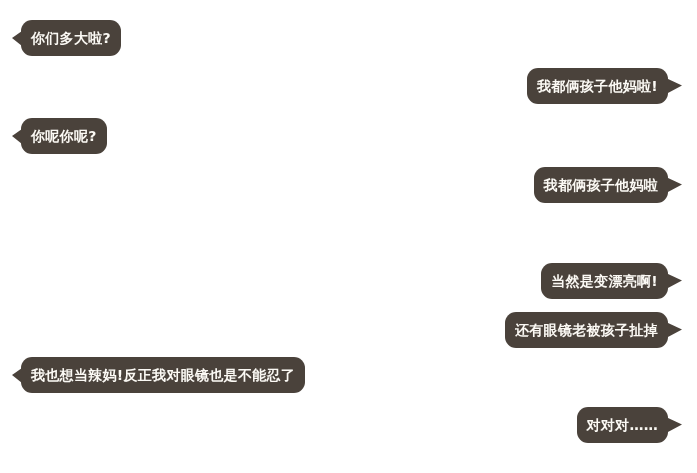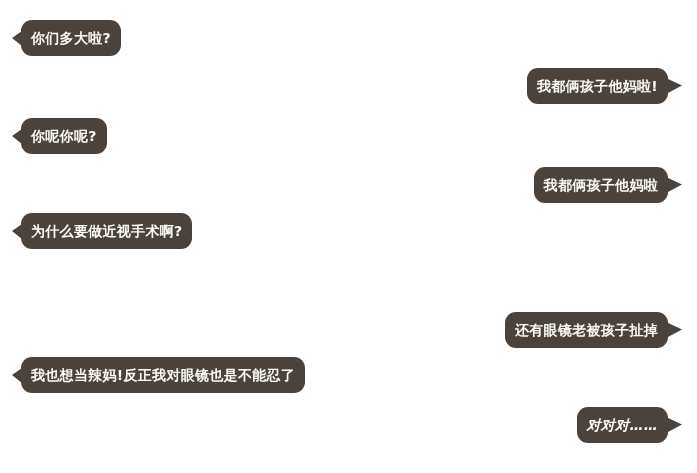--- a/index.html
+++ b/index.html
@@ -50,17 +50,17 @@
   }
 </style>
 </head>
 <body style="background: rgb(255, 255, 255);">
 
 <div class="chat-canvas" id="chat-canvas">
     <div class="bubble left" style="top: 20px;"><span>你们多大啦?</span></div>
     <div class="bubble right" style="top: 68px;"><span>我都俩孩子他妈啦!</span></div>
     <div class="bubble left" style="top: 118px;"><span>你呢你呢?</span></div>
     <div class="bubble right" style="top: 167px;"><span>我都俩孩子他妈啦</span></div>
-    <div class="bubble left" style="top: 213px;"><span>为什么要做近视手术啊?</span></div>
+    <div class="bubble right" style="top: 263px;"><span>当然是变漂亮啊!</span></div>
     <div class="bubble right" style="top: 312px;"><span>还有眼镜老被孩子扯掉</span></div>
     <div class="bubble left" style="top: 357px;"><span>我也想当辣妈!反正我对眼镜也是不能忍了</span></div>
-    <div class="bubble right" style="top: 407px; font-style: italic;"><span>对对对……</span></div>
+    <div class="bubble right" style="top: 407px;"><span>对对对……</span></div>
   </div>
 
 </body></html>

